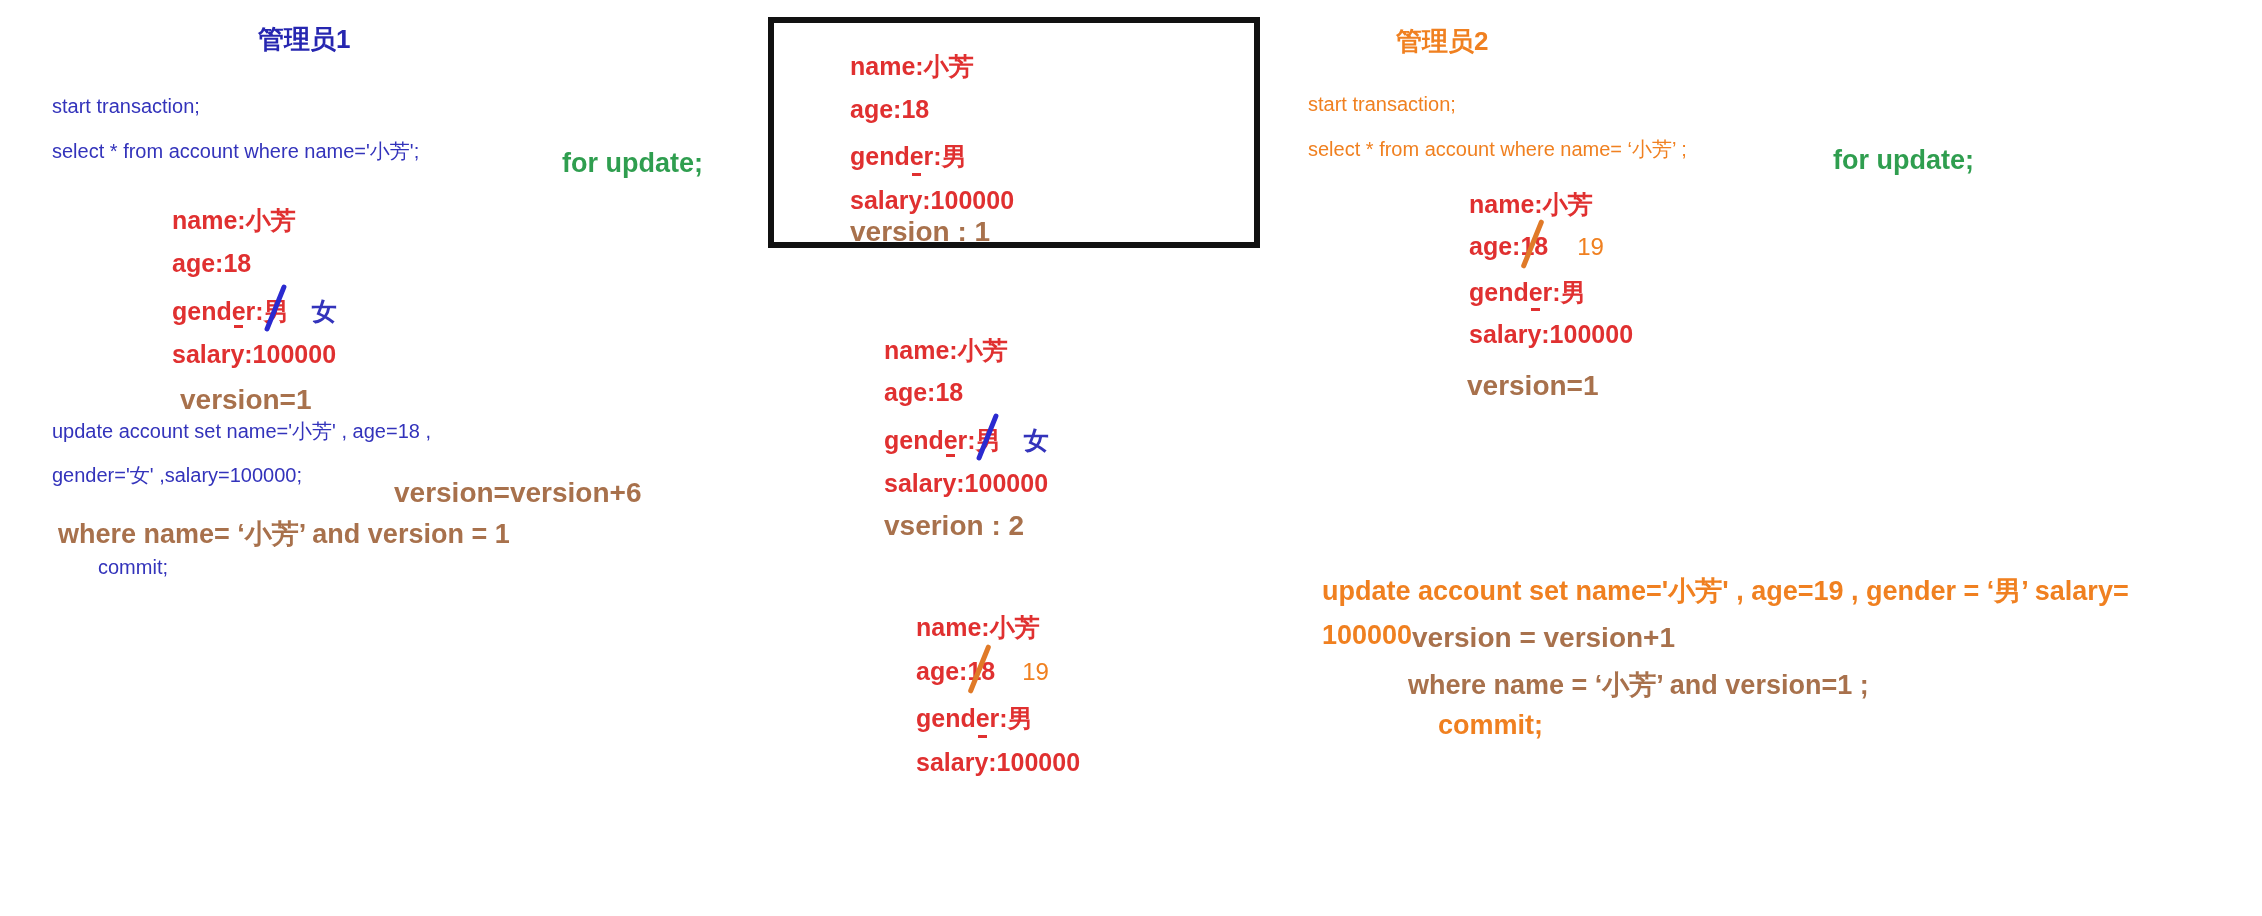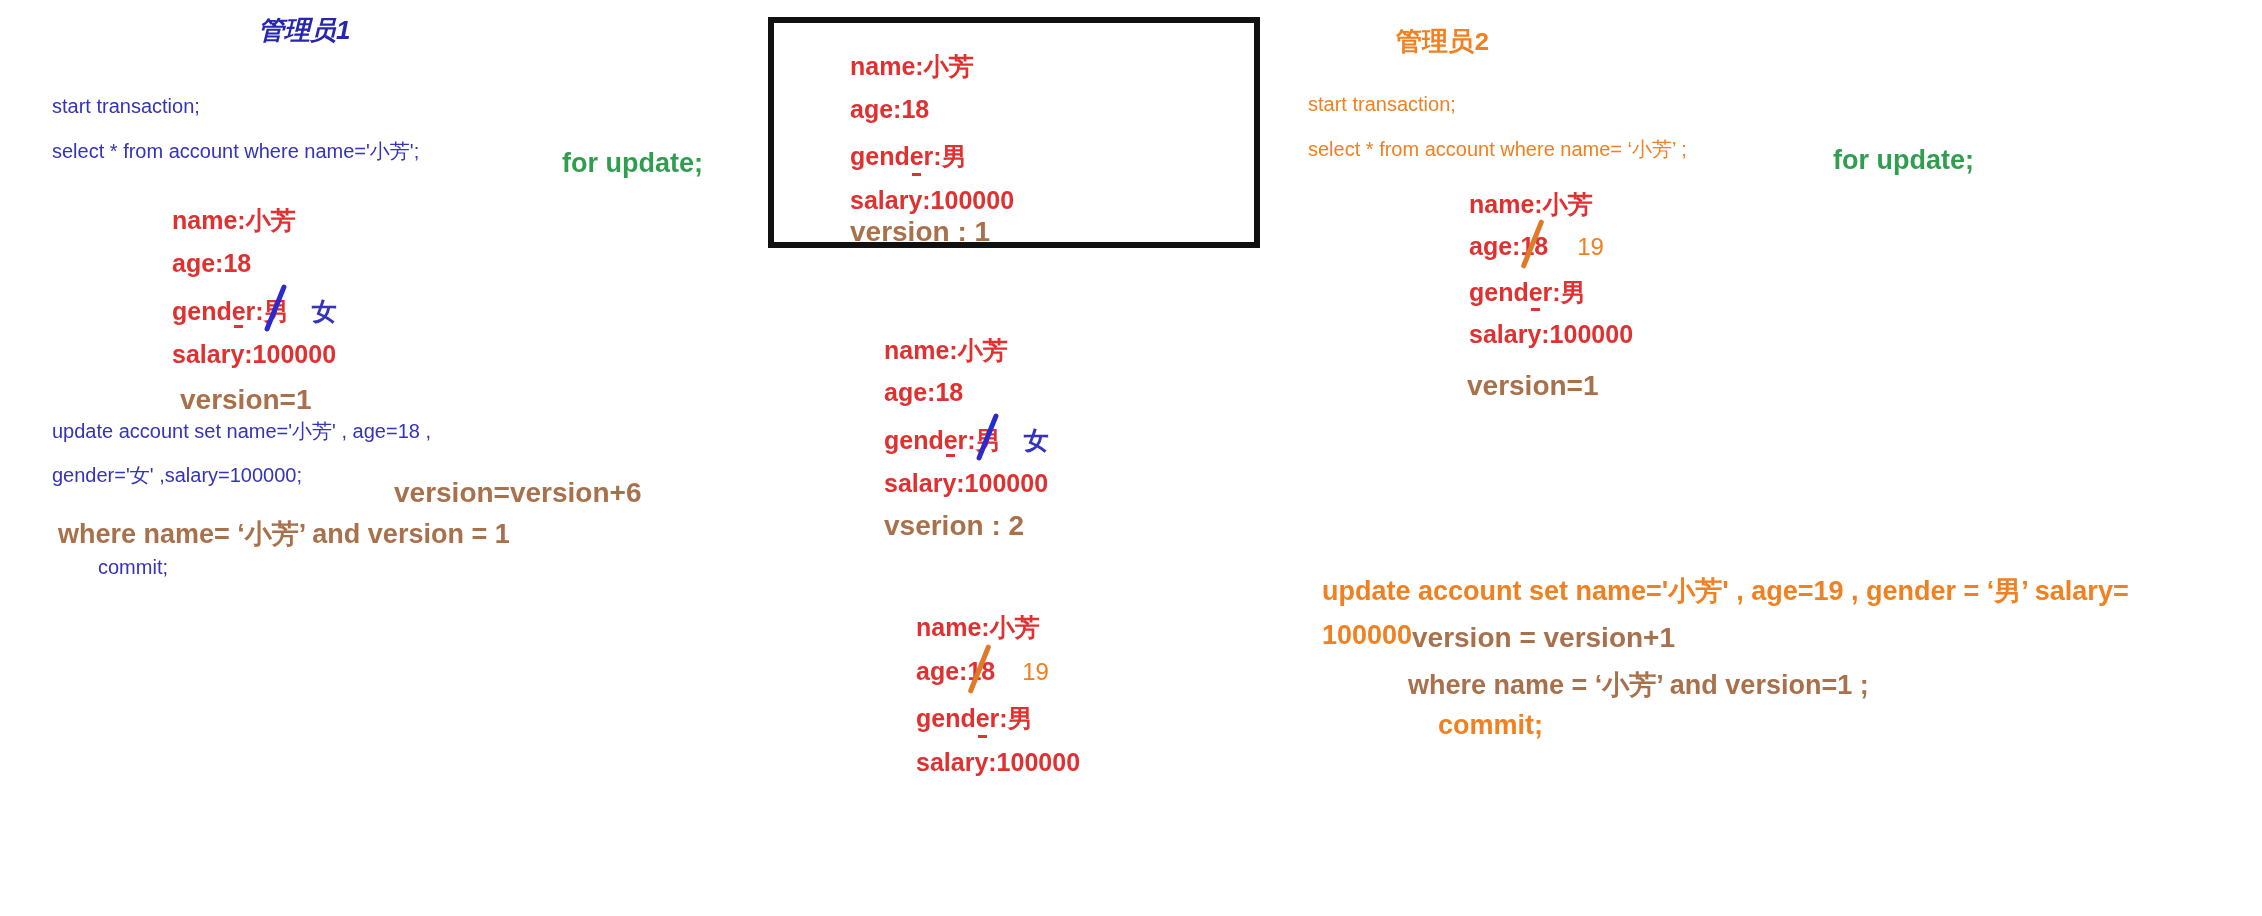--- a/index.html
+++ b/index.html
@@ -57,21 +57,21 @@
   .minidash {
     position: absolute;
     width: 9px;
     height: 3px;
     background: #e03030;
   }
 </style>
 </head>
 <body>
 
-<div class="abs t-title c-ink" style="left:258px; top:13px;font-style:italic;">管理员1</div>
+<div class="abs t-title c-ink" style="left:258px; top:22px;">管理员1</div>
 
 <div class="abs t-sql c-blue" style="left:52px; top:95px;">start transaction;</div>
 
 <div class="abs t-sql c-blue" style="left:52px; top:138px;">select * from account where name='小芳';</div>
 
 <div class="abs t-sql-sm c-green" style="left:562px; top:148px;">for update;</div>
 
 <div class="abs t-field c-red" style="left:172px; top:204px;">name:小芳</div>
 
 <div class="abs t-field c-red" style="left:172px; top:249px;">age:18</div>
@@ -141,21 +141,21 @@
   </span>
   <span class="c-orange t-anno" style="margin-left:20px;">19</span>
 </div>
 
 <div class="abs t-field c-red" style="left:916px; top:702px;">gender:男</div>
 
 <div class="minidash" style="left:978px; top:735px;"></div>
 
 <div class="abs t-field c-red" style="left:916px; top:748px;">salary:100000</div>
 
-<div class="abs t-title c-orange" style="left:1396px; top:24px;font-family:Liberation Mono, monospace;">管理员2</div>
+<div class="abs t-title c-orange" style="left:1396px; top:24px;">管理员2</div>
 
 <div class="abs t-sql c-orange" style="left:1308px; top:93px;">start transaction;</div>
 
 <div class="abs t-sql c-orange" style="left:1308px; top:136px;">select * from account where name=  ‘小芳’ ;</div>
 
 <div class="abs t-sql-sm c-green" style="left:1833px; top:145px;">for update;</div>
 
 <div class="abs t-field c-red" style="left:1469px; top:188px;">name:小芳</div>
 
 <div class="abs t-field" style="left:1469px; top:232px;">

